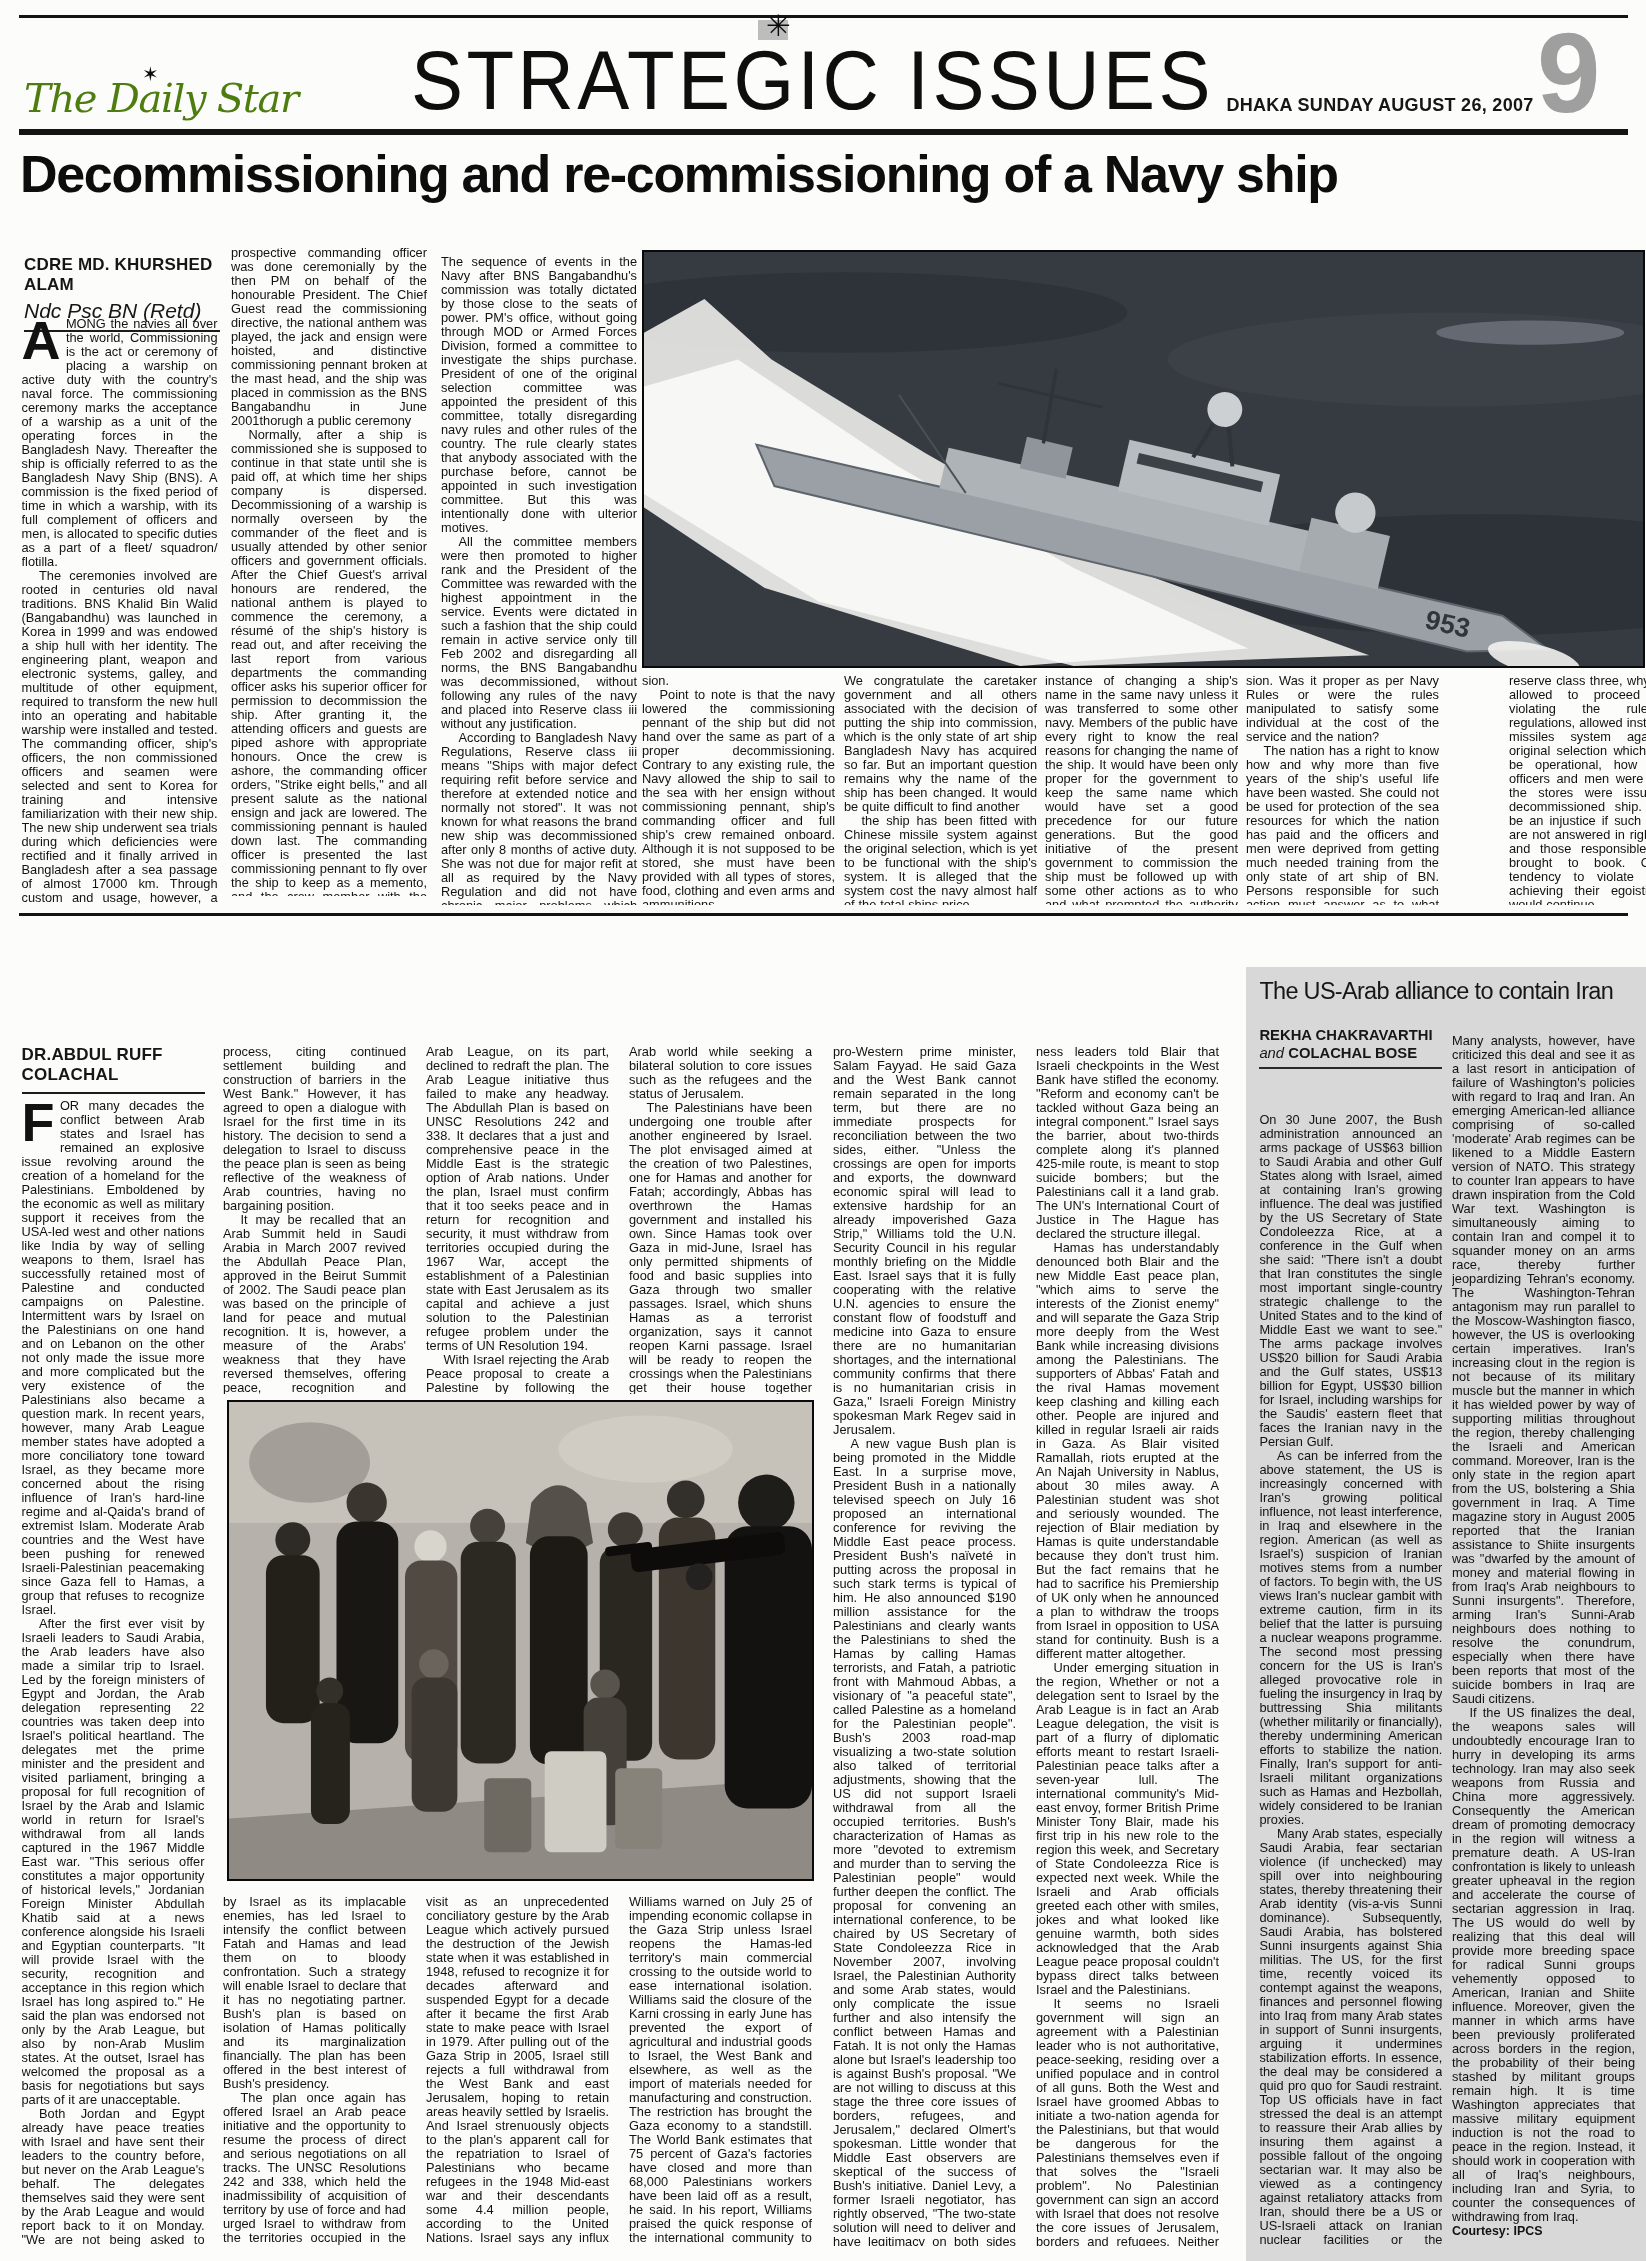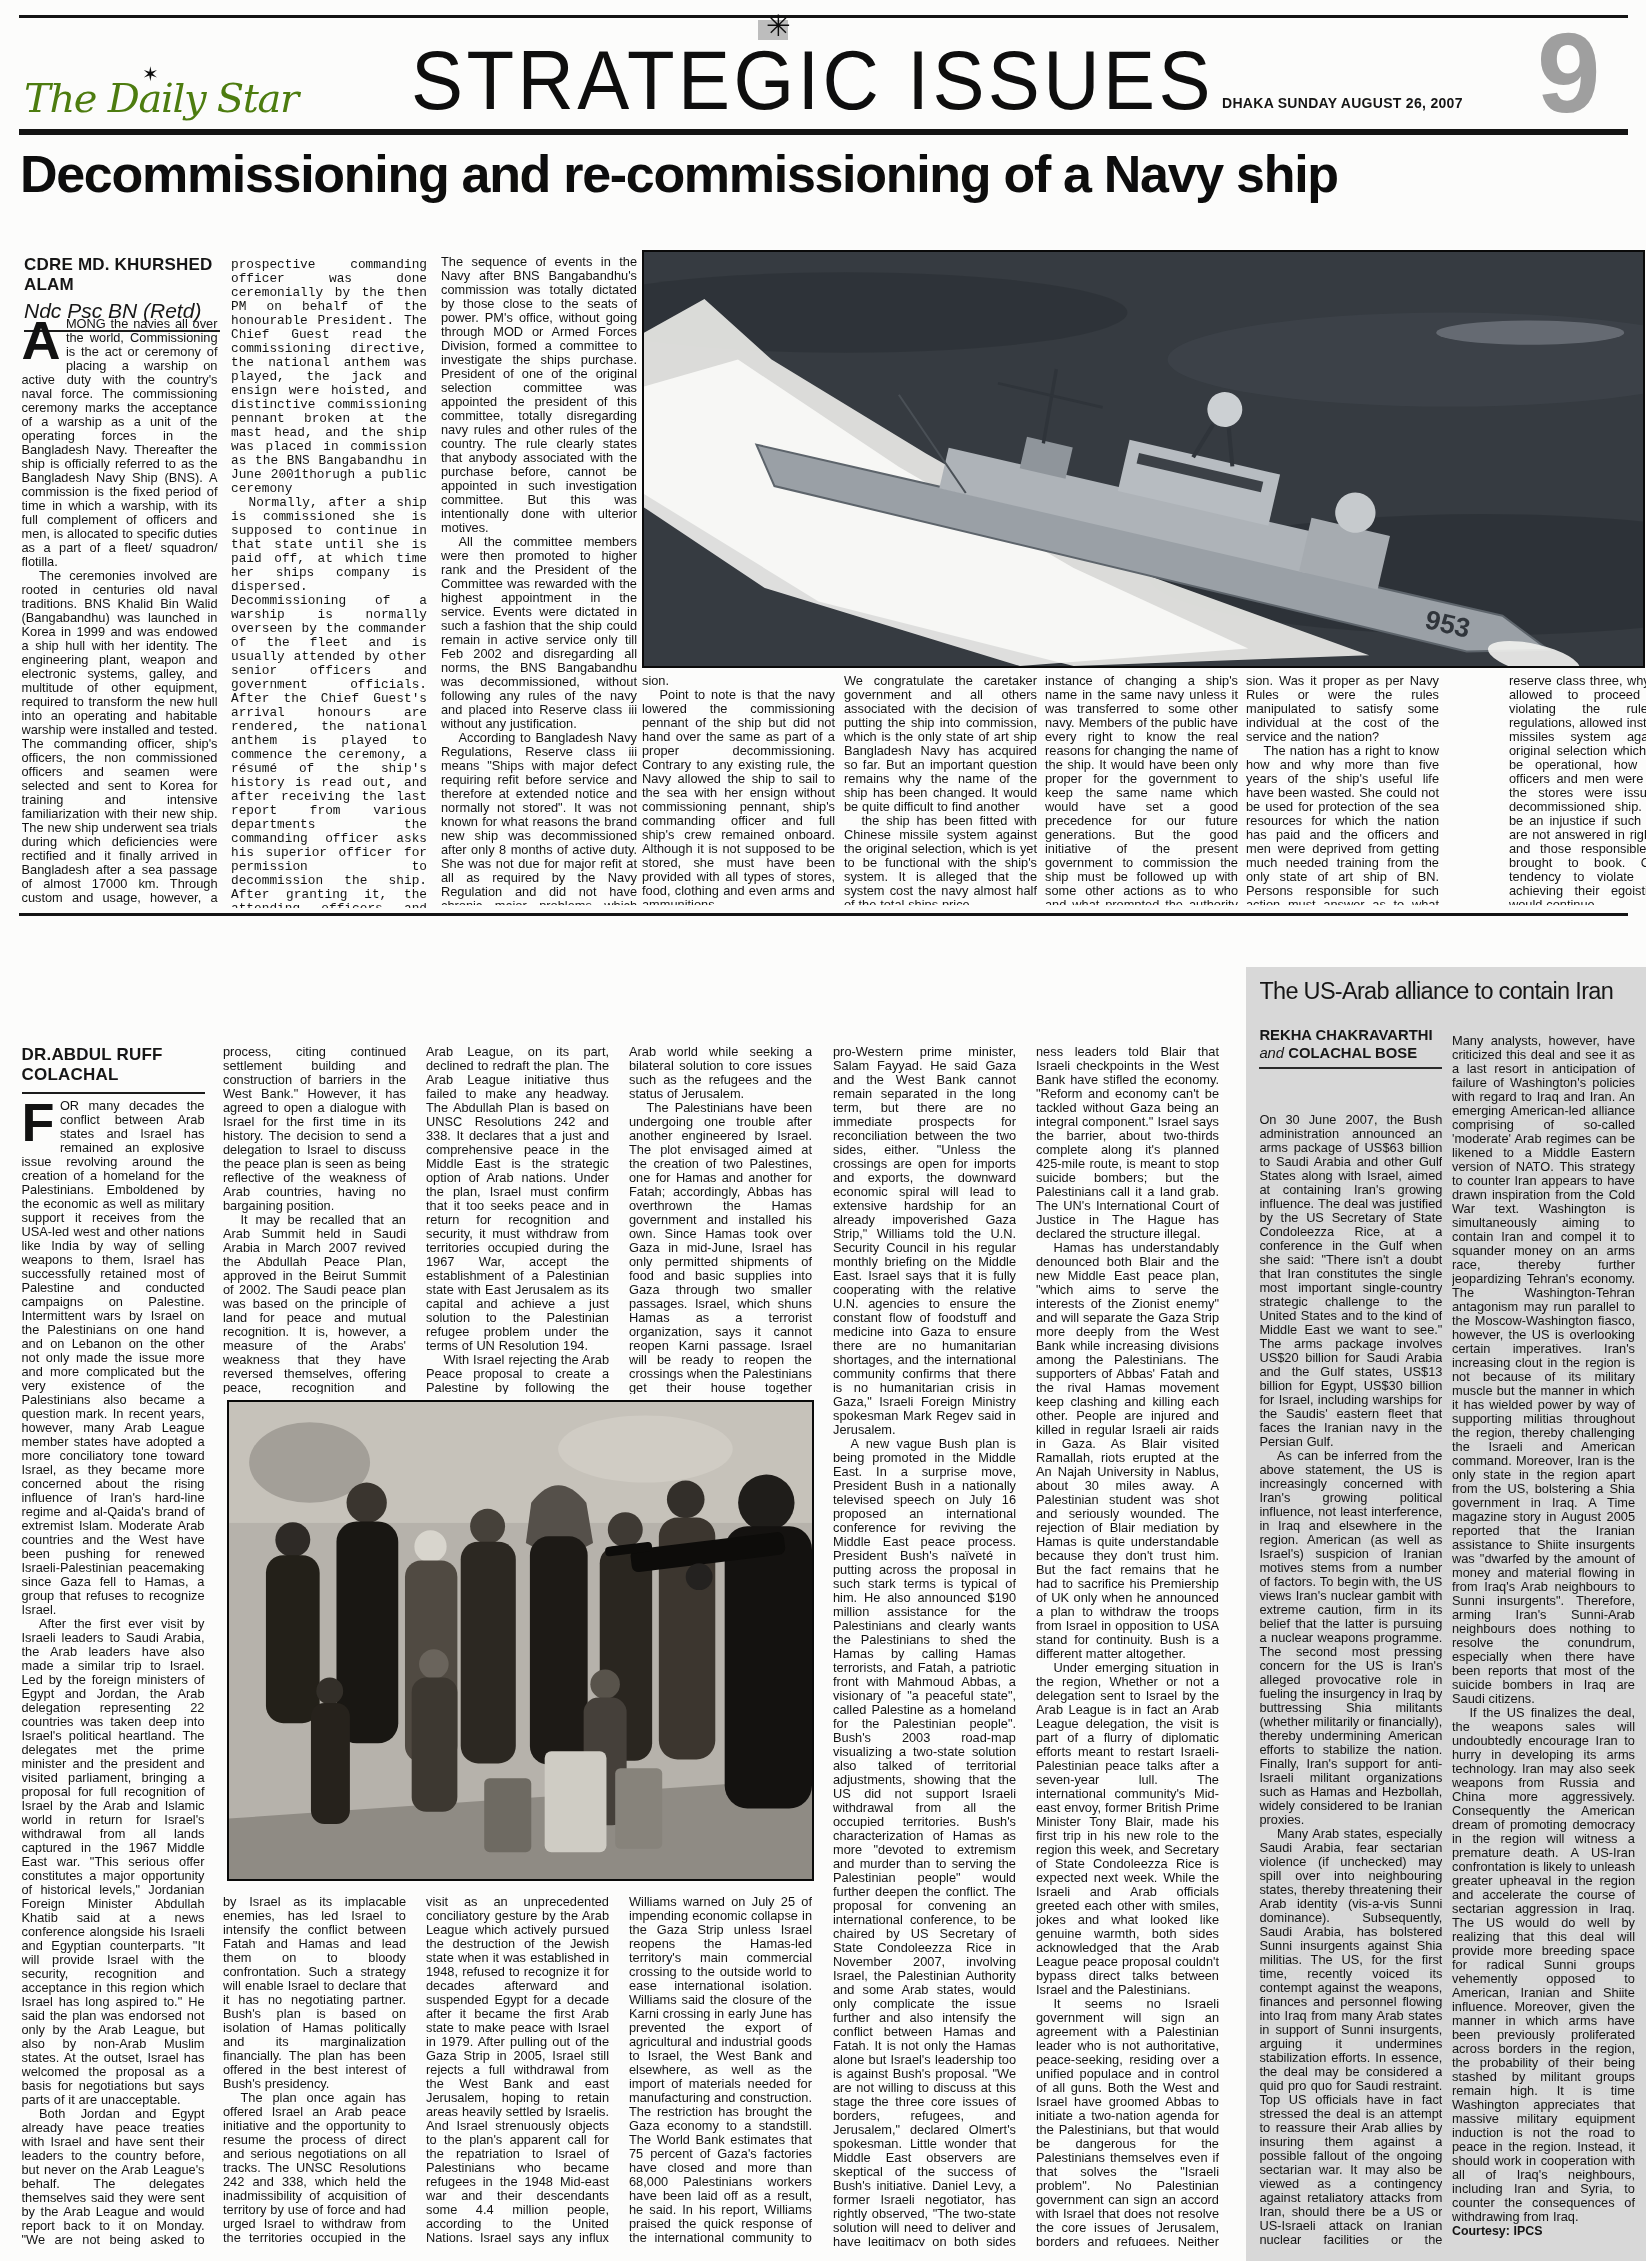--- a/index.html
+++ b/index.html
@@ -9,21 +9,21 @@
   .rule { background:#141414; }
 
   
   .logo { font-family:"DejaVu Serif", serif; font-style:italic; font-weight:normal;
           font-size:40px; letter-spacing:-1.3px; color:#4d7c0f; }
   .logo-star { font-size:20px; color:#0c0c0c; }
   .section-title { width:873px; text-align:center; font-size:78px; font-weight:400;
                    letter-spacing:3.4px; color:#0e0e0e; transform:scaleY(1.08); white-space:nowrap; }
   .mast-star-box { width:29.5px; height:20px; background:#bdbdbd; }
   .mast-star { font-size:29.5px; color:#0c0c0c; }
-  .dateline { width:316px; text-align:left; font-size:14px; font-weight:700; letter-spacing:0.3px; }
+  .dateline { width:316px; text-align:center; font-size:18px; font-weight:700; letter-spacing:0.3px; }
   .page-number { font-size:114px; font-weight:700; color:#9f9f9f; line-height:107px; }
 
   
   .a1-headline { font-size:52px; font-weight:700; letter-spacing:-1.3px; white-space:nowrap; color:#0d0d0d; }
   .a2-headline { font-size:64px; font-weight:400; letter-spacing:-1.3px; white-space:nowrap; color:#151515; }
   .byline-name { font-size:17px; font-weight:700; letter-spacing:0.2px; }
   .byline-title { font-size:21px; font-style:italic; margin-top:4px; }
   .byline-rule { height:2px; background:#1b1b1b; margin-top:6.7px; }
 
   
@@ -71,21 +71,21 @@
     <div class="byline-title">Ndc Psc BN (Retd)</div>
     <div class="byline-rule"></div>
   </div>
 
   <div class="abs bodycol" style="left:21.5px; top:317px; width:196px; height:588px;">
     <p class="has-drop"><span class="dropcap">A</span><span>MONG the navies all over the world, Commissioning is the act or ceremony of placing a warship on active duty with the country's naval force. The commissioning ceremony marks the acceptance of a warship as a unit of the operating forces in the Bangladesh Navy. Thereafter the ship is officially referred to as the Bangladesh Navy Ship (BNS). A commission is the fixed period of time in which a warship, with its full complement of officers and men, is allocated to specific duties as a part of a fleet/ squadron/ flotilla.</span></p>
     <p>The ceremonies involved are rooted in centuries old naval traditions. BNS Khalid Bin Walid (Bangabandhu) was launched in Korea in 1999 and was endowed a ship hull with her identity. The engineering plant, weapon and electronic systems, galley, and multitude of other equipment, required to transform the new hull into an operating and habitable warship were installed and tested. The commanding officer, ship's officers, the non commissioned officers and seamen were selected and sent to Korea for training and intensive familiarization with their new ship. The new ship underwent sea trials during which deficiencies were rectified and it finally arrived in Bangladesh after a sea passage of almost 17000 km. Through custom and usage, however, a fairly standard practice was followed to commission her, the essentials of which were as follows. The officers and crew of the new ship were assembled on the naval jetty area.</p>
 
   </div>
 
-  <div class="abs bodycol" style="left:231px; top:258px; width:196px; height:650px;font-family:Liberation Mono, monospace;">
+  <div class="abs bodycol" style="left:231px; top:246px; width:196px; height:650px;">
     <p>prospective commanding officer was done ceremonially by the then PM on behalf of the honourable President. The Chief Guest read the commissioning directive, the national anthem was played, the jack and ensign were hoisted, and distinctive commissioning pennant broken at the mast head, and the ship was placed in commission as the BNS Bangabandhu in June 2001thorugh a public ceremony</p>
     <p>Normally, after a ship is commissioned she is supposed to continue in that state until she is paid off, at which time her ships company is dispersed. Decommissioning of a warship is normally overseen by the commander of the fleet and is usually attended by other senior officers and government officials. After the Chief Guest's arrival honours are rendered, the national anthem is played to commence the ceremony, a résumé of the ship's history is read out, and after receiving the last report from various departments the commanding officer asks his superior officer for permission to decommission the ship. After granting it, the attending officers and guests are piped ashore with appropriate honours. Once the crew is ashore, the commanding officer orders, "Strike eight bells," and all present salute as the national ensign and jack are lowered. The commissioning pennant is hauled down last. The commanding officer is presented the last commissioning pennant to fly over the ship to keep as a memento, and the crew member with the most years of service keeps the last ensign flown by the ship.</p>
   </div>
 
   <div class="abs bodycol" style="left:441px; top:255px; width:196px; height:650px;">
     <p>The sequence of events in the Navy after BNS Bangabandhu's commission was totally dictated by those close to the seats of power. PM's office, without going through MOD or Armed Forces Division, formed a committee to investigate the ships purchase. President of one of the original selection committee was appointed the president of this committee, totally disregarding navy rules and other rules of the country. The rule clearly states that anybody associated with the purchase before, cannot be appointed in such investigation committee. But this was intentionally done with ulterior motives.</p>
     <p>All the committee members were then promoted to higher rank and the President of the Committee was rewarded with the highest appointment in the service. Events were dictated in such a fashion that the ship could remain in active service only till Feb 2002 and disregarding all norms, the BNS Bangabandhu was decommissioned, without following any rules of the navy and placed into Reserve class iii without any justification.</p>
     <p>According to Bangladesh Navy Regulations, Reserve class iii means "Ships with major defect requiring refit before service and therefore at extended notice and normally not stored". It was not known for what reasons the brand new ship was decommissioned after only 8 months of active duty. She was not due for major refit at all as required by the Navy Regulation and did not have chronic major problems which needed such out of proportion action by the navy. Warranty repairs were supposed to be done even during its commis-</p>
   </div>
 

